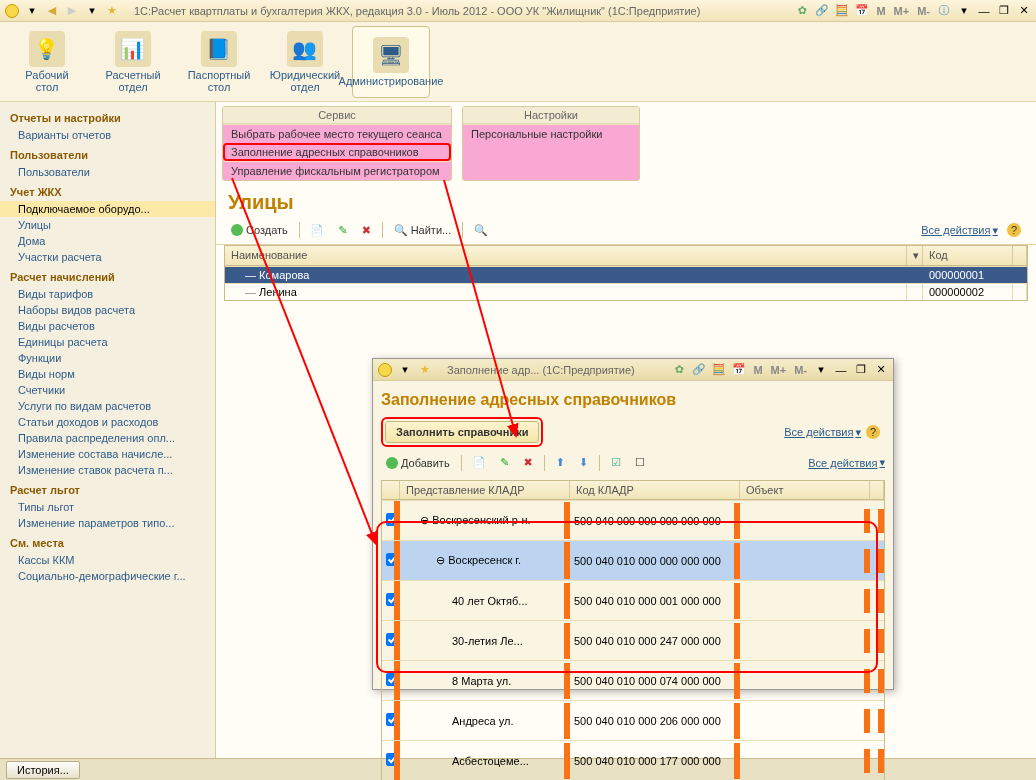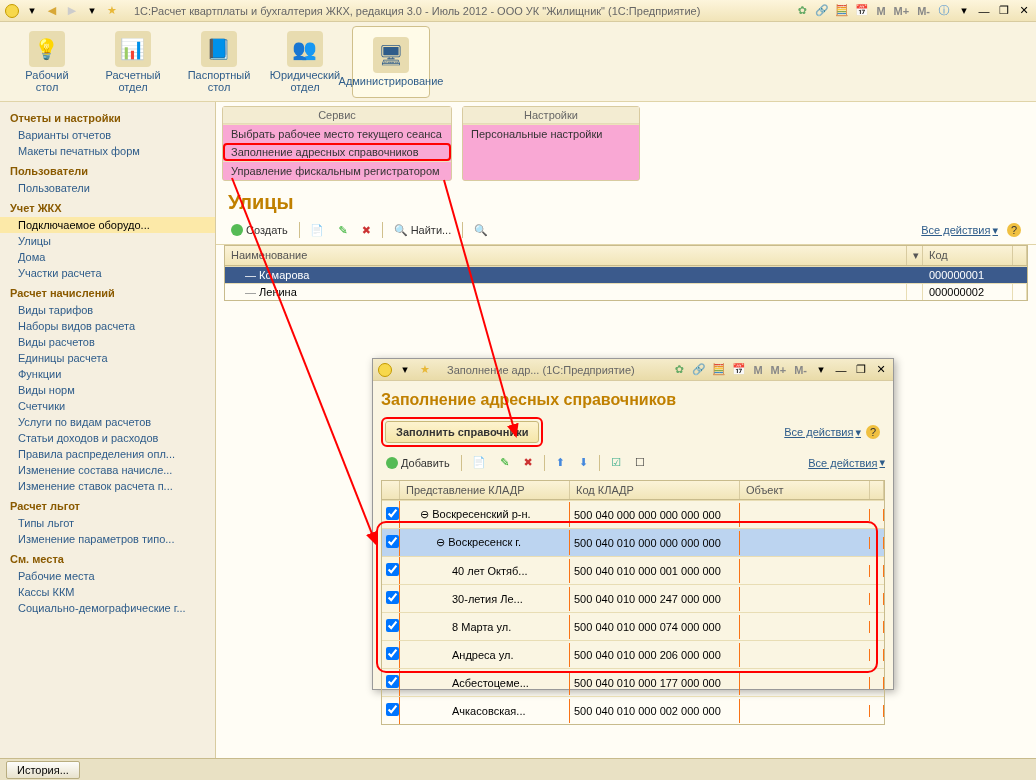--- a/index.html
+++ b/index.html
@@ -38,21 +38,21 @@
 .grow.sel .gc{border-right-color:#3b5a8c}
 .modal{position:absolute;left:372px;top:358px;width:522px;height:332px;background:#faf5e2;border:1px solid #999;box-shadow:2px 2px 8px rgba(0,0,0,.3)}
 .modal .titlebar{background:linear-gradient(#f5eccb,#e9dba8)}
 .modal-body{padding:6px 8px}
 .modal-title{color:#c08000;font-size:16px;font-weight:bold;padding:4px 0 8px}
 .fill-btn{display:inline-block;background:linear-gradient(#fdf3cf,#f5e6a8);border:1px solid #c8b878;border-radius:3px;padding:4px 10px;font-weight:bold;color:#333;cursor:pointer}
 .fill-wrap{border:2px solid red;border-radius:6px;display:inline-block;padding:2px}
 .mgrid{border:1px solid #c8bb8c;margin-top:4px;position:relative}
 .mrow{display:flex;border-top:1px solid #e8ddb4;align-items:center}
 .mrow.msel{background:#bcd4f0}
-.mc{padding:6px 4px;border-right:1px solid #f97316;white-space:nowrap;overflow:hidden}
+.mc{padding:12px 4px;border-right:6px solid #f97316;white-space:nowrap;overflow:hidden}
 .chk{width:18px;text-align:center}
 .red-ov{position:absolute;border:2px solid red;border-radius:10px;pointer-events:none}
 .statusbar{height:22px;background:#e9e1c4;border-top:1px solid #c8bb8c;display:flex;align-items:center;padding:0 6px}
 .stat-btn{background:linear-gradient(#fdfdfb,#e8e2cc);border:1px solid #b8ad80;padding:2px 10px;border-radius:2px;cursor:pointer}
 svg.arrow{position:absolute;pointer-events:none}
 .sep{width:1px;height:16px;background:#d0c08c;margin:0 2px}
 .circ{width:14px;height:14px;border-radius:50%;display:inline-block}
 </style>
 </head>
 <body>
@@ -107,21 +107,20 @@
       <div class="ico">🖥</div>
       <div>Администрирование</div>
       <div></div>
     </div>
   </div>
 
 <div class="body-row">
  <div class="sidebar" id="sidebar">
       <div class="side-h">Отчеты и настройки</div>
       <div class="side-i">Варианты отчетов</div>
-      <div class="side-i">Макеты печатных форм</div>
       <div class="side-h">Пользователи</div>
       <div class="side-i">Пользователи</div>
       <div class="side-h">Учет ЖКХ</div>
       <div class="side-i sel">Подключаемое оборудо...</div>
       <div class="side-i">Улицы</div>
       <div class="side-i">Дома</div>
       <div class="side-i">Участки расчета</div>
       <div class="side-h">Расчет начислений</div>
       <div class="side-i">Виды тарифов</div>
       <div class="side-i">Наборы видов расчета</div>
@@ -132,21 +131,20 @@
       <div class="side-i">Счетчики</div>
       <div class="side-i">Услуги по видам расчетов</div>
       <div class="side-i">Статьи доходов и расходов</div>
       <div class="side-i">Правила распределения опл...</div>
       <div class="side-i">Изменение состава начисле...</div>
       <div class="side-i">Изменение ставок расчета п...</div>
       <div class="side-h">Расчет льгот</div>
       <div class="side-i">Типы льгот</div>
       <div class="side-i">Изменение параметров типо...</div>
       <div class="side-h">См. места</div>
-      <div class="side-i">Рабочие места</div>
       <div class="side-i">Кассы ККМ</div>
       <div class="side-i">Социально-демографические г...</div>
     </div>
  <div class="content">
   <div class="panels">
    <div class="panel" style="width:230px" id="panelSvc">
           <div class="panel-h">Сервис</div>
           <div class="panel-row">Выбрать рабочее место текущего сеанса</div>
           <div class="panel-row hl">Заполнение адресных справочников</div>
           <div class="panel-row">Управление фискальным регистратором</div>

